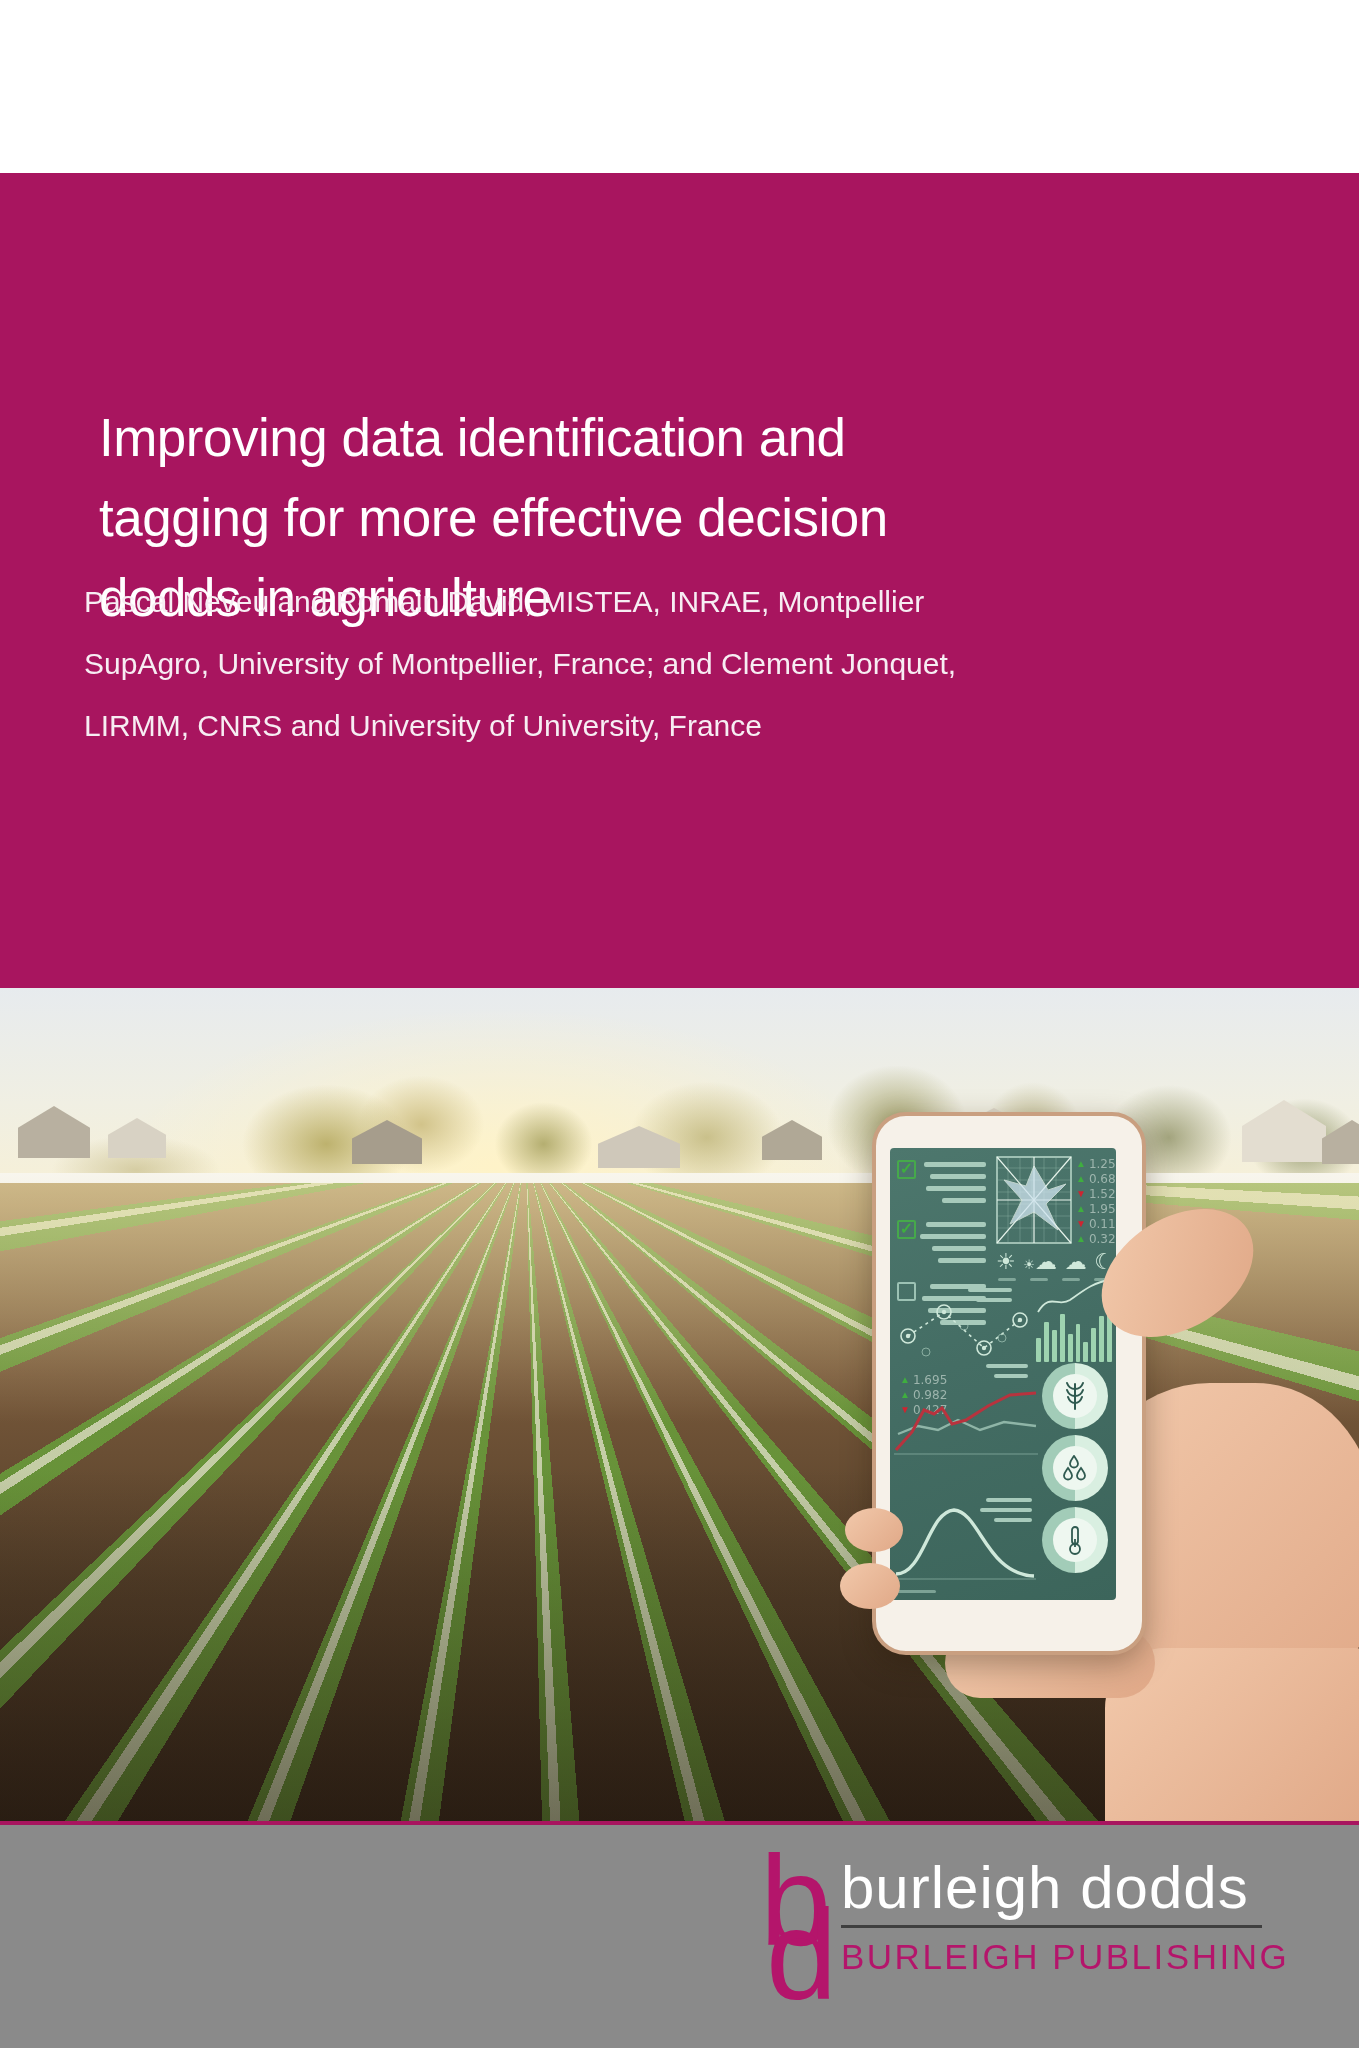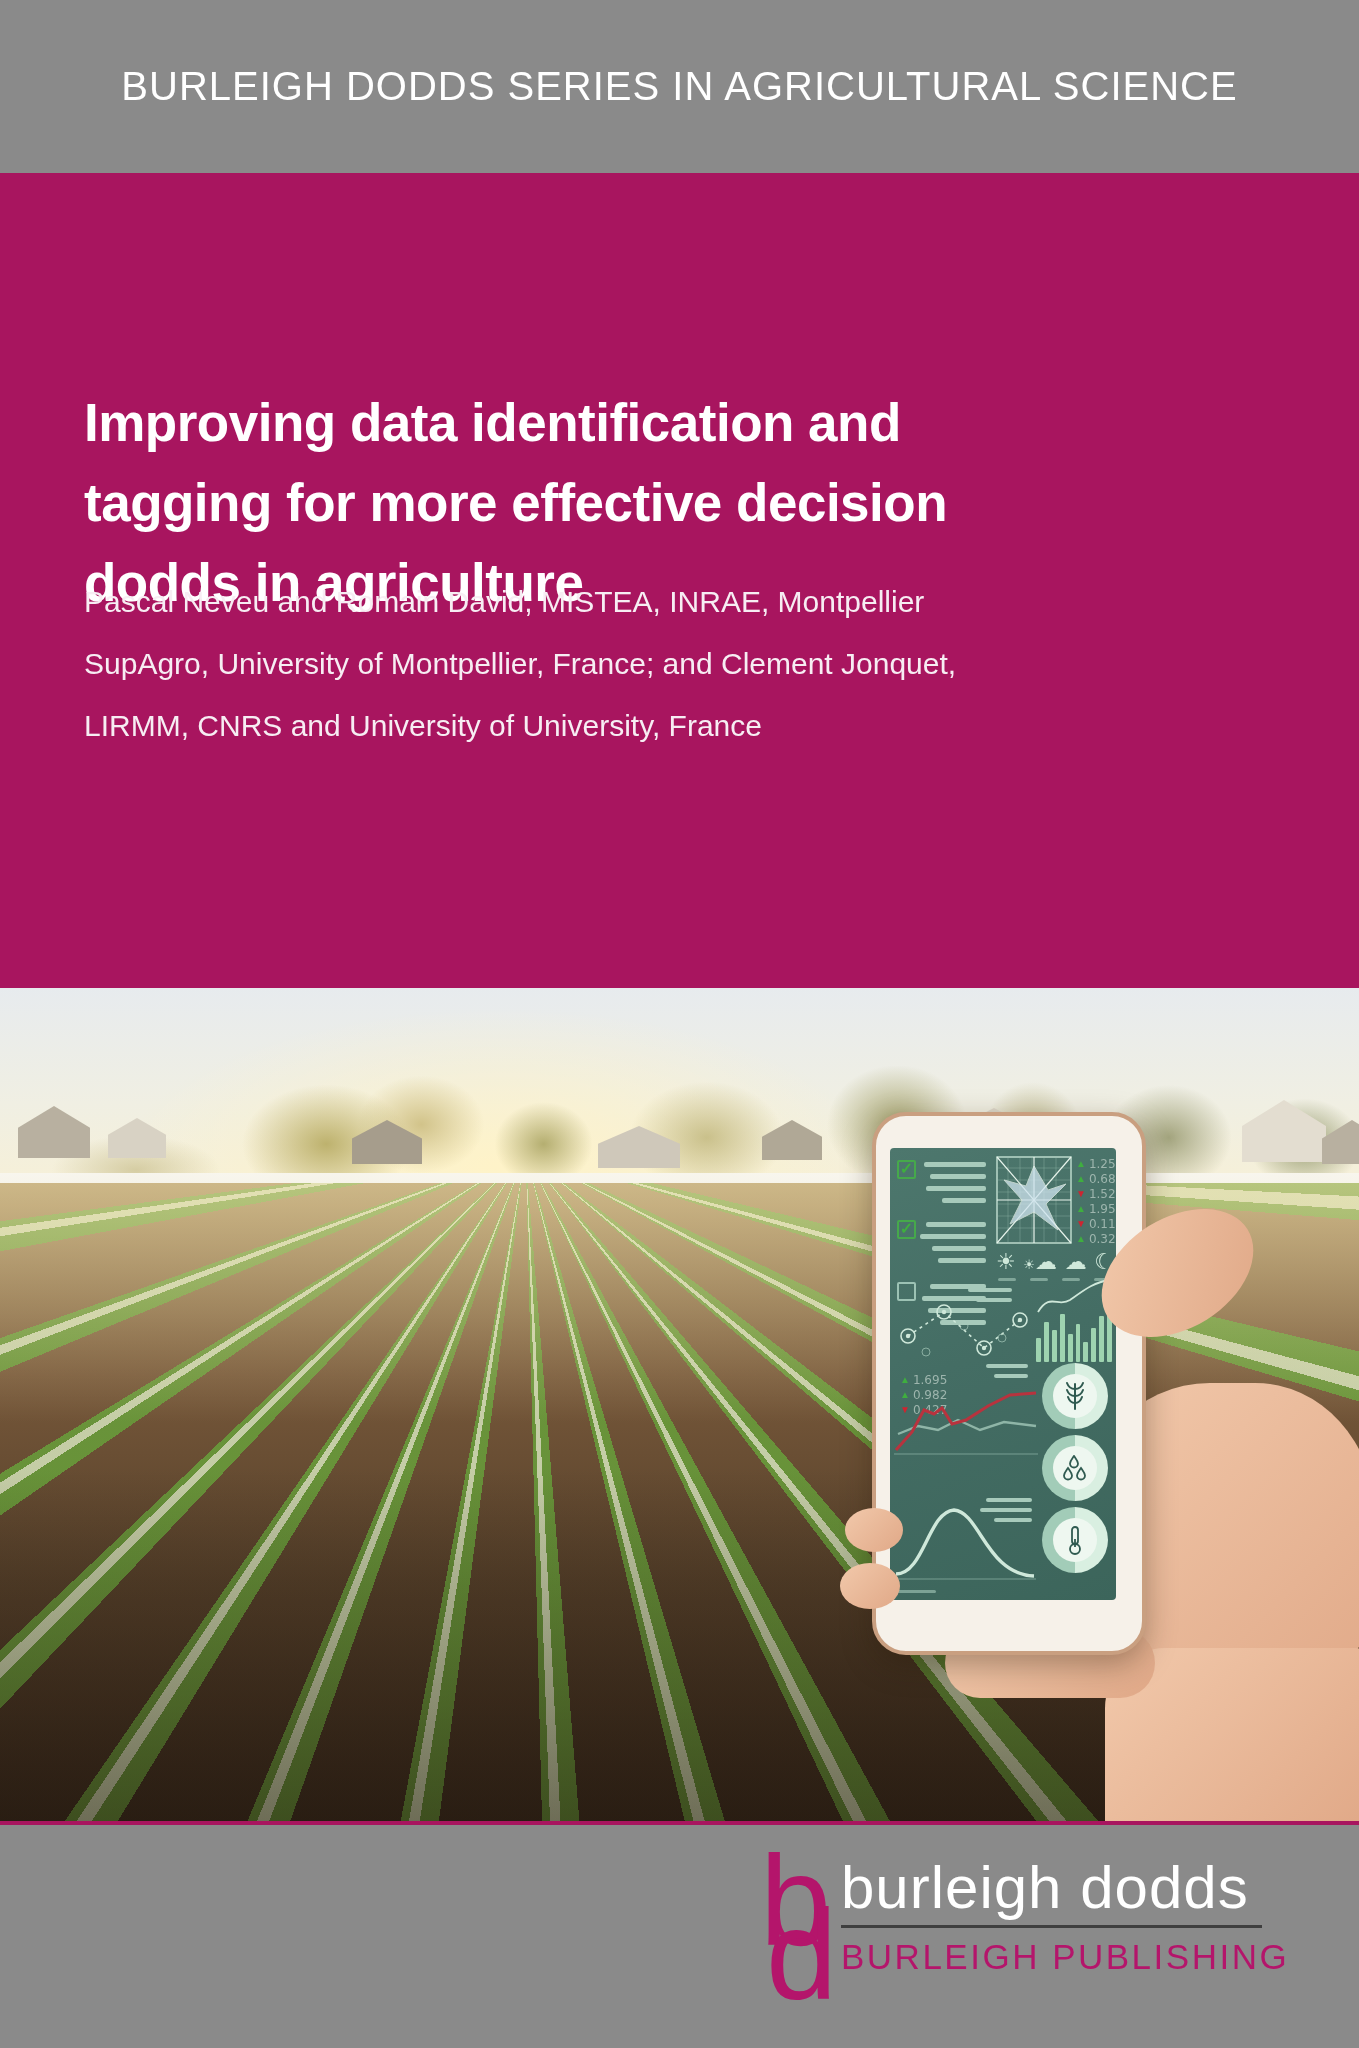--- a/index.html
+++ b/index.html
@@ -4,21 +4,21 @@
 <style>
   html,body{margin:0;padding:0;background:#555;}
   .cover{position:relative;width:1359px;height:2048px;overflow:hidden;background:#fff;
          font-family:"Liberation Sans",sans-serif;}
   
   .banner{position:absolute;left:0;top:0;width:1359px;height:173px;background:#8a8a8a;
           display:flex;align-items:center;justify-content:center;}
   .banner span{color:#ffffff;font-size:40px;font-weight:300;letter-spacing:1px;white-space:nowrap;}
   
   .title-block{position:absolute;left:0;top:173px;width:1359px;height:815px;background:#a8155f;}
-  .book-title{margin:0;position:absolute;left:84px;top:210px;color:#ffffff;font-weight:700;
+  .book-title{margin:15px;position:absolute;left:84px;top:210px;color:#ffffff;font-weight:400;
               font-size:53px;line-height:80px;letter-spacing:-0.5px;}
   .book-title span{display:block;}
   .authors{margin:0;position:absolute;left:84px;top:398px;color:#f7edf3;font-weight:300;
            font-size:30px;line-height:62px;}
   .authors span{display:block;}
   
   .photo{position:absolute;left:0;top:988px;width:1359px;height:834px;overflow:hidden;background:#e9ecef;}
   .sky{position:absolute;left:0;top:0;width:100%;height:210px;
        background:linear-gradient(to bottom,#e7ebee 0%,#f0efe3 55%,#f7f0d6 100%);}
   .sunglow{position:absolute;left:120px;top:20px;width:760px;height:320px;border-radius:50%;
@@ -85,23 +85,20 @@
   .mono-d{left:766px;top:66px;}
   .logo-name{position:absolute;left:841px;top:28px;color:#ffffff;font-weight:300;font-size:60px;letter-spacing:1px;}
   .logo-rule{position:absolute;left:841px;top:100px;width:421px;height:3px;background:#3f3f3f;}
   .logo-tagline{position:absolute;left:841px;top:112px;color:#b4156b;font-weight:400;font-size:35px;letter-spacing:2.5px;}
 </style>
 </head>
 <body>
 
 <div class="cover">
 
-  <header class="banner">
-    <span>BURLEIGH DODDS SERIES IN AGRICULTURAL SCIENCE</span>
-  </header>
 
   <section class="title-block">
     <h1 class="book-title">
       <span>Improving data identification and</span>
       <span>tagging for more effective decision</span>
       <span>dodds in agriculture</span>
     </h1>
     <p class="authors">
       <span>Pascal Neveu and Romain David, MISTEA, INRAE, Montpellier</span>
       <span>SupAgro, University of Montpellier, France; and Clement Jonquet,</span>

